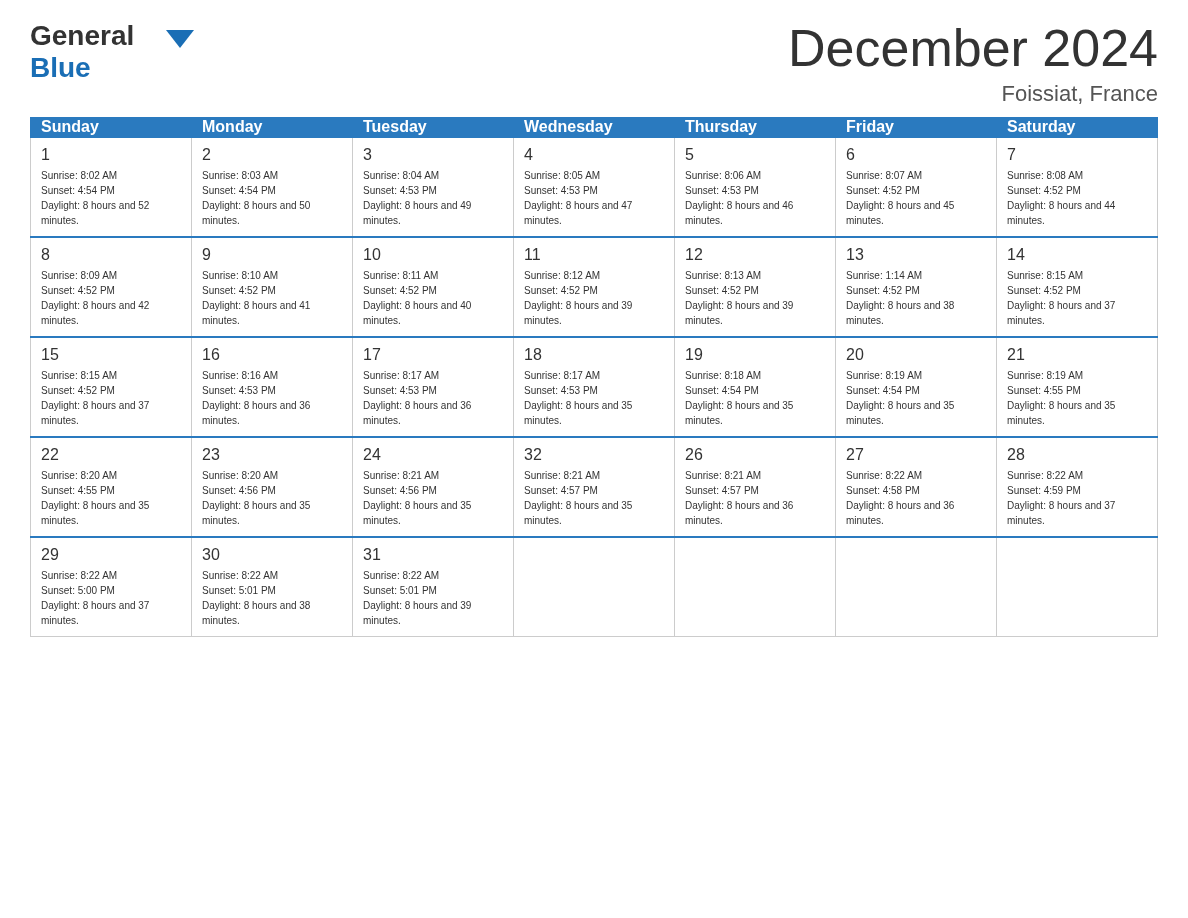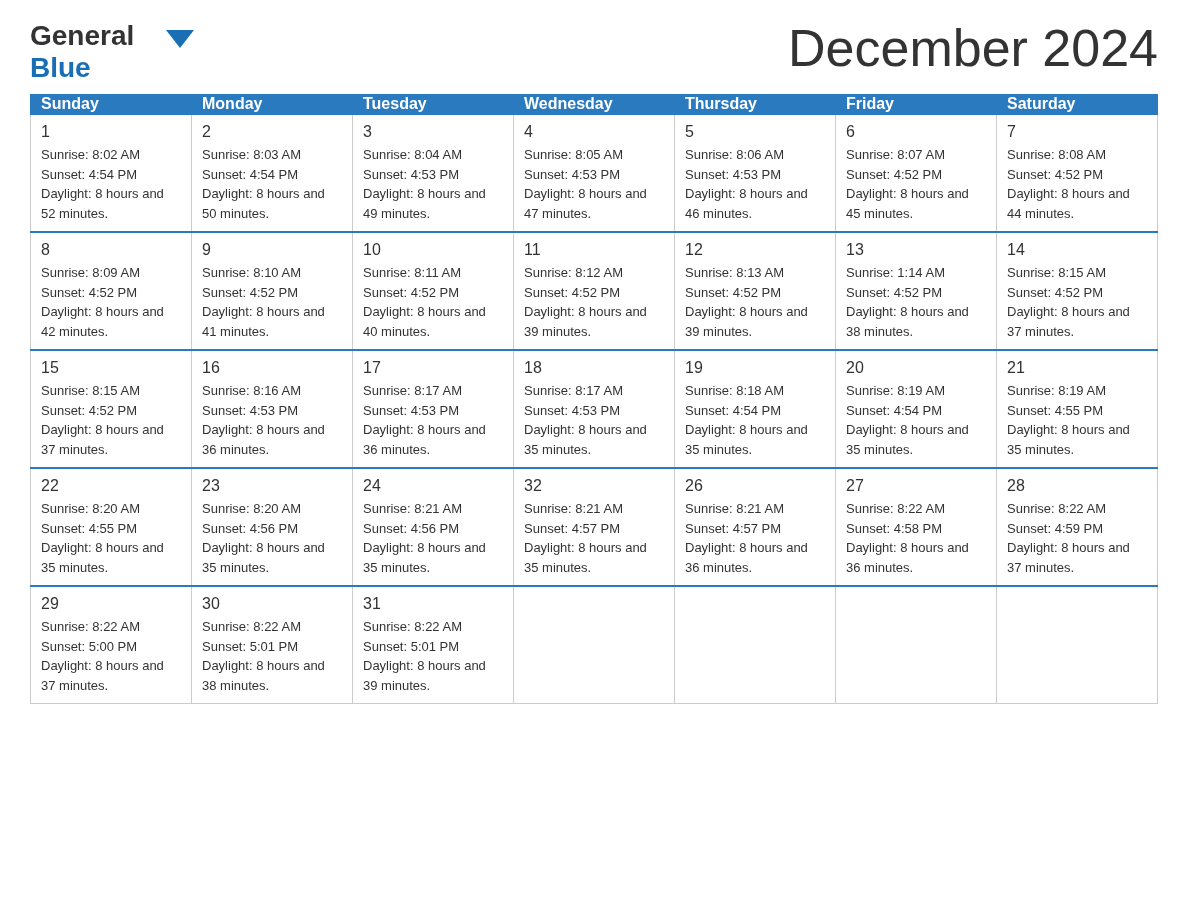--- a/index.html
+++ b/index.html
@@ -90,41 +90,42 @@
     .calendar-table tr:not(:first-child) td {
       border-top: 2px solid #2a7abf;
     }
     .day-number {
       font-size: 16px;
       font-weight: normal;
       display: block;
       margin-bottom: 4px;
     }
     .day-info {
-      font-size: 13px;
+      font-size: 10px;
       line-height: 1.5;
       color: #333;
     }
     .empty-cell {
       background: #fff;
     }
   </style>
 </head>
 <body>
 
 <div class="header">
   <div class="logo">
     <div class="logo-text">
       <span class="logo-general">General</span>
       <span class="logo-blue-arrow"></span>
     </div>
     <span class="logo-blue">Blue</span>
   </div>
   <div class="title-section">
     <div class="month-title">December 2024</div>
+    <div class="location">Foissiat, France</div>
   </div>
 </div>
 
 <table class="calendar-table">
   <thead>
     <tr>
       <th>Sunday</th>
       <th>Monday</th>
       <th>Tuesday</th>
       <th>Wednesday</th>

